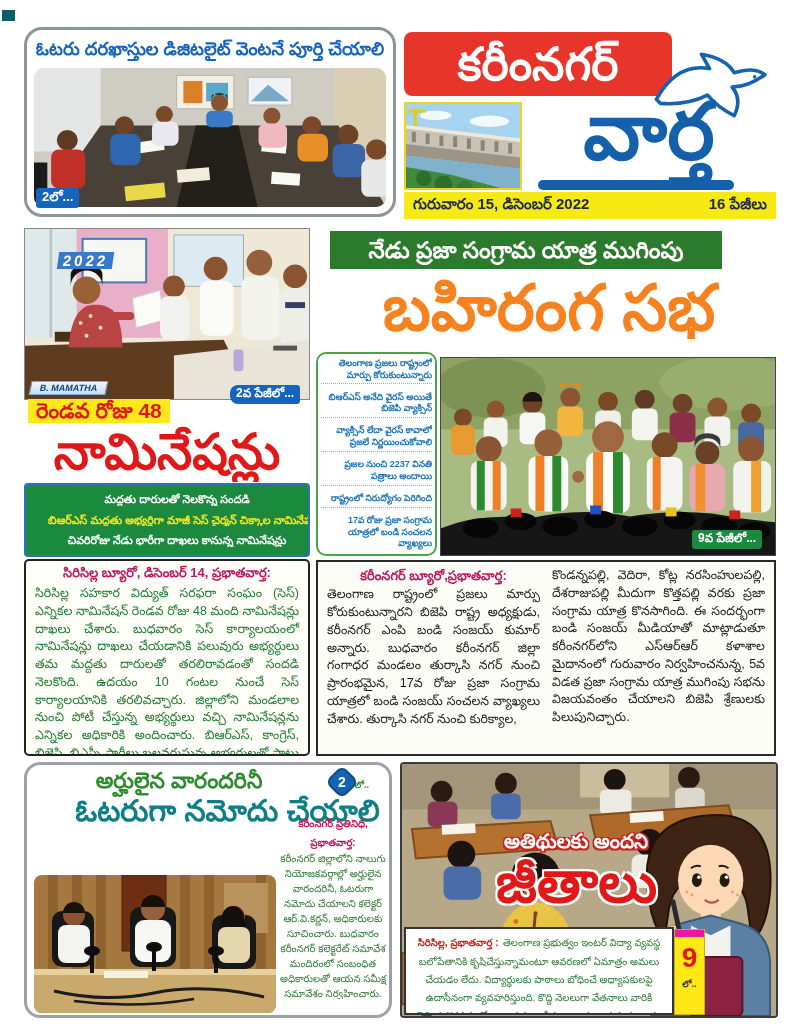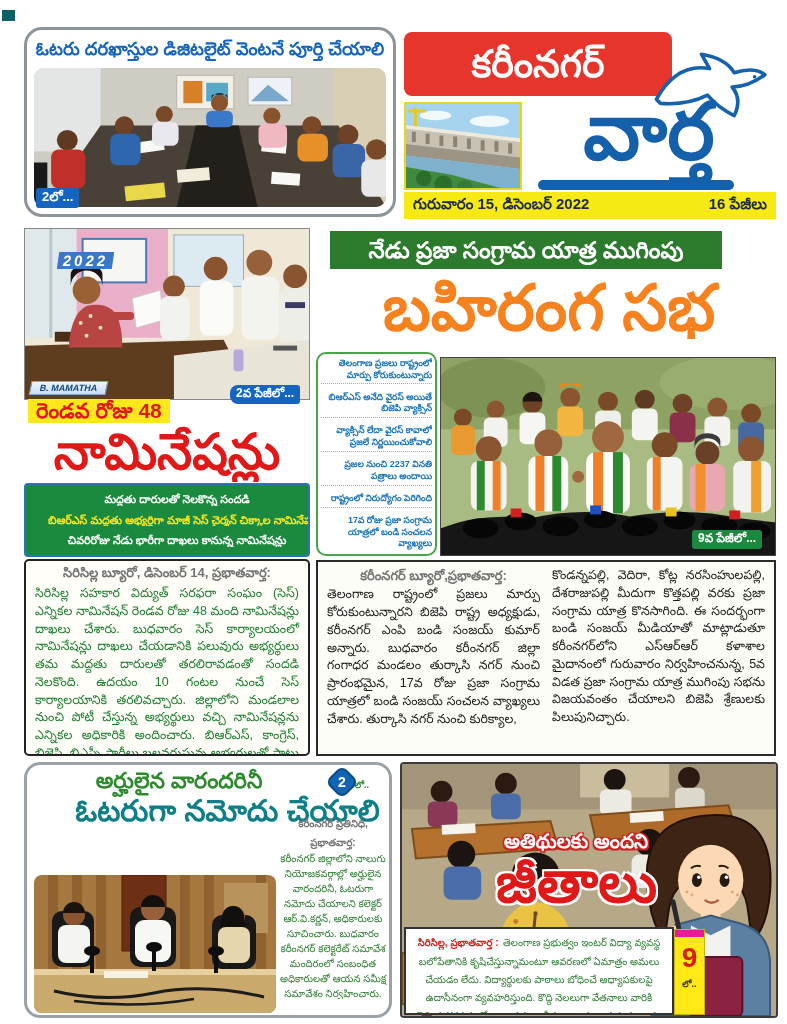--- a/index.html
+++ b/index.html
@@ -21,21 +21,21 @@
   .tl-photo svg{width:100%;height:100%;}
   .pageref{position:absolute;font-weight:bold;font-size:12px;color:#fff;padding:1px 6px;
           border-radius:3px;white-space:nowrap;z-index:5;}
   .pageref.blue{background:#1565c0;}
   .pageref.green{background:#1c8a3e;}
   .tl-pageref{left:36px;top:188px;font-size:13px;}
 
   
   .masthead{left:404px;top:30px;width:372px;height:190px;}
   .mh-red{position:absolute;left:0;top:2px;width:268px;height:64px;background:#e8352b;
-          border-radius:8px;color:#fff;font-size:38px;font-weight:bold;text-align:center;
+          border-radius:8px;color:#fff;font-size:46px;font-weight:bold;text-align:center;
           line-height:64px;white-space:nowrap;overflow:hidden;}
   .mh-dove{position:absolute;left:238px;top:16px;width:128px;height:82px;}
   .mh-dam{position:absolute;left:0;top:72px;width:118px;height:88px;border:2px solid #ecd51e;
           box-sizing:border-box;overflow:hidden;}
   .mh-dam svg{width:100%;height:100%;}
   .mh-vartha{position:absolute;left:120px;top:52px;width:250px;height:100px;color:#1460aa;
           font-size:80px;font-weight:800;text-align:center;line-height:100px;
           white-space:nowrap;overflow:hidden;}
   .mh-underline{position:absolute;left:134px;top:150px;width:196px;height:10px;
           background:#1460aa;border-radius:6px;}
@@ -59,21 +59,21 @@
   .ls-headline{left:24px;top:422px;width:286px;height:60px;color:#e01818;font-size:50px;
           font-weight:800;text-align:center;line-height:60px;white-space:nowrap;overflow:hidden;}
   .ls-green{left:24px;top:483px;width:286px;height:74px;background:#1c8a3e;
           border:2px solid #2f6fc0;border-radius:4px;box-sizing:border-box;display:flex;
           flex-direction:column;justify-content:space-evenly;text-align:center;overflow:hidden;padding-left:20px;}
   .ls-green .l{font-size:11px;font-weight:bold;line-height:1.15;padding:0 2px;
           white-space:nowrap;overflow:hidden;}
   .l-white{color:#fff;} .l-yellow{color:#ffe81a;}
   .ls-body{left:24px;top:559px;width:286px;height:197px;border:2.5px solid #222;
           border-radius:5px;box-sizing:border-box;padding:4px 9px;overflow:hidden;background:#fffef8;}
-  .dateline{color:#737373;font-weight:bold;font-size:13px;text-align:center;}
+  .dateline{color:#be185d;font-weight:bold;font-size:13px;text-align:center;}
   .ls-body .text{color:#1e7d32;font-size:12.5px;line-height:1.42;text-align:justify;
           text-align-last:center;margin-top:2px;}
 
   
   .ms-kicker{left:330px;top:231px;width:392px;height:38px;background:#2c7a2c;color:#fff;
           font-size:23px;font-weight:bold;text-align:center;line-height:38px;
           white-space:nowrap;overflow:hidden;}
   .ms-headline{left:316px;top:266px;width:466px;height:84px;color:#f5821f;font-size:64px;
           font-weight:800;text-align:center;line-height:84px;white-space:nowrap;overflow:hidden;}
   .ms-bullets{left:316px;top:352px;width:121px;height:204px;border:2px solid #49a449;

